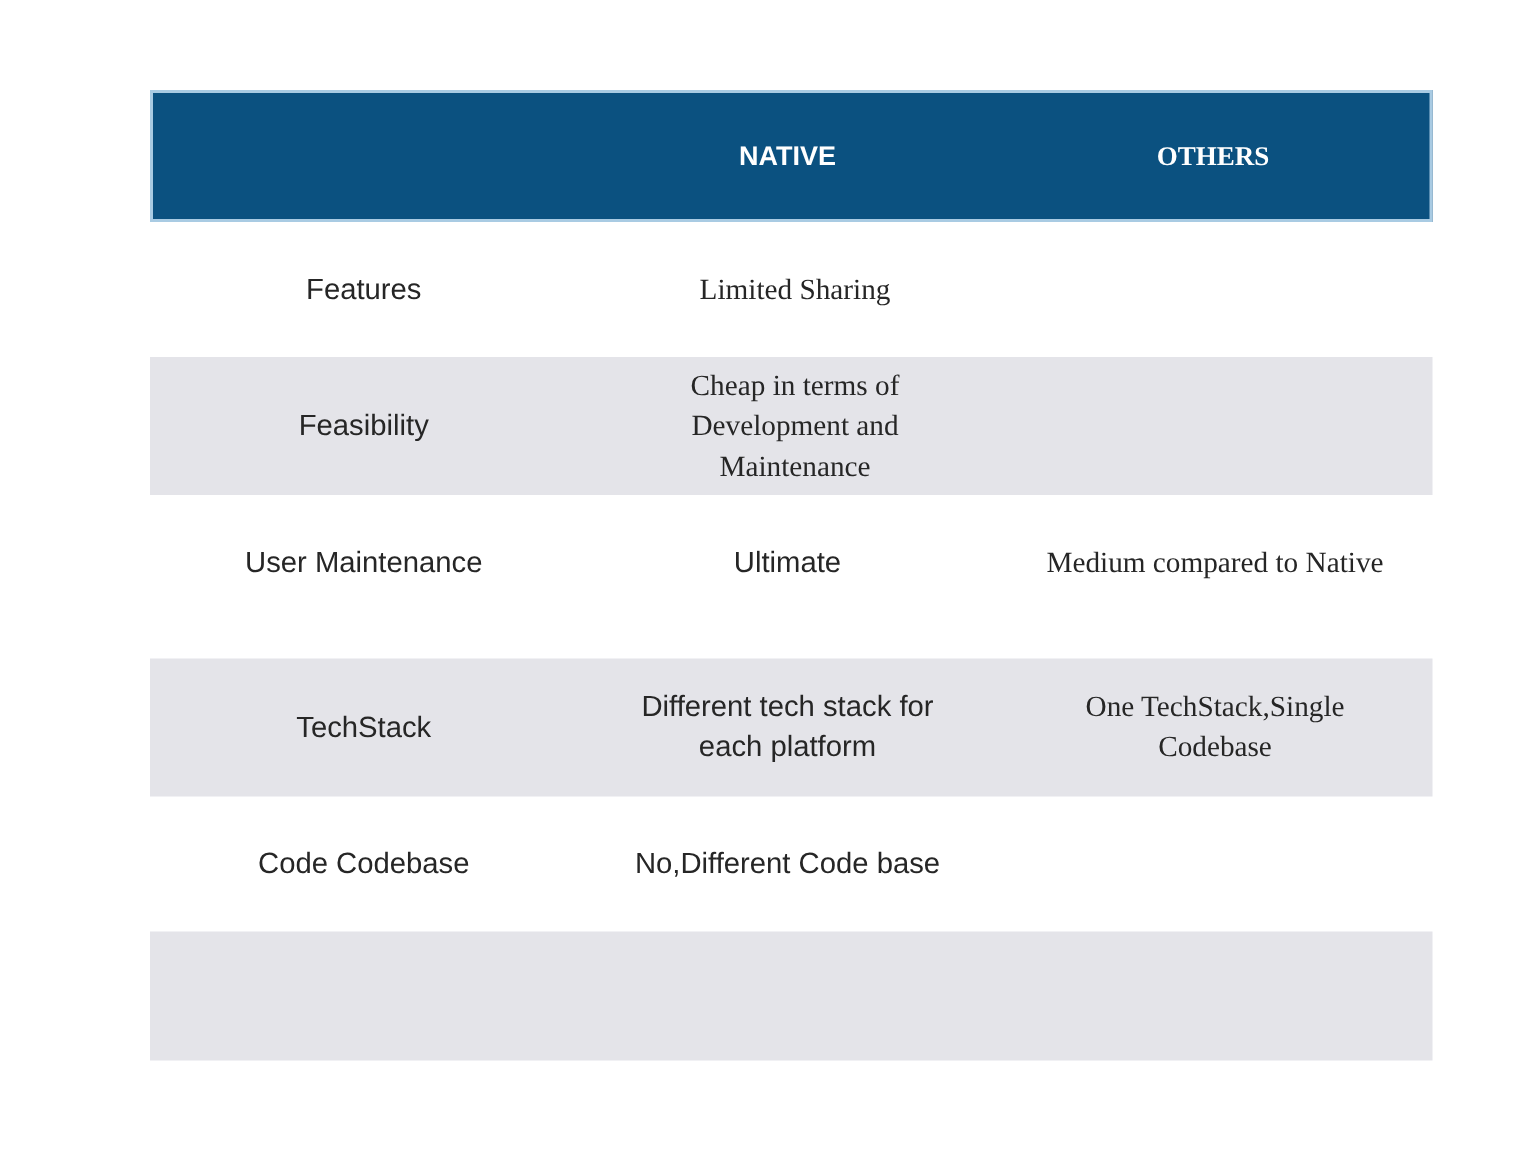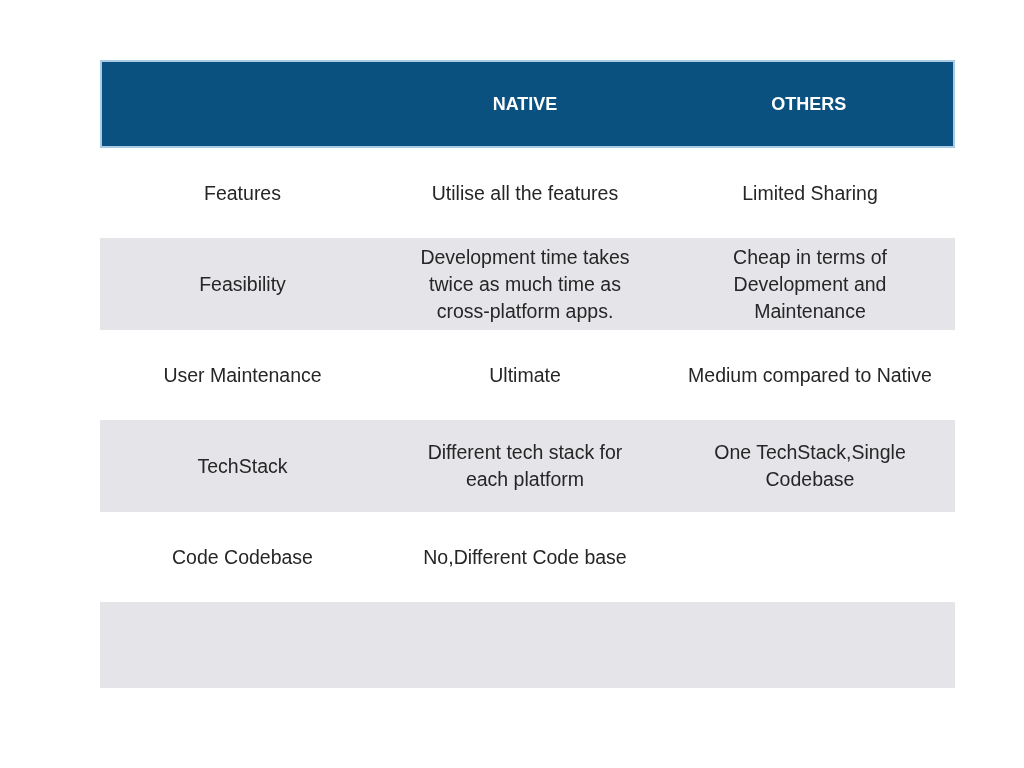--- a/index.html
+++ b/index.html
@@ -41,52 +41,48 @@
     text-align: center;
     box-sizing: border-box;
     padding: 0 14px;
     white-space: pre-line;
     font-size: 19.5px;
     line-height: 27px;
     color: var(--body-text, #262626);
   }
   .col1 { width: 285px; text-align: right; }
   .col2 { width: 280px; }
-  .col3 { width: 290px; }
+  .col3 { width: 290px; font-family: Liberation Serif, serif; }
   .trow { display: flex; }
   .trow:nth-child(1) { height: 90px; }
   .trow:nth-child(2) { height: 92px; background: var(--row-alt-bg, #E4E4E9); }
   .trow:nth-child(3) { height: 90px; }
-  .trow:nth-child(4) { height: 92px; background: var(--row-alt-bg, #E4E4E9); }
+  .trow:nth-child(4) { height: 92px; background: var(--row-alt-bg, #E4E4E9); margin-top: 19px; }
   .trow:nth-child(5) { height: 90px; }
   .trow:nth-child(6) { height: 86px; background: var(--row-alt-bg, #E4E4E9); }
 </style>
 </head>
 <body>
 
 <div class="slide">
   <div class="comparison-table">
 
     <div class="thead">
       <div class="cell col1"></div>
       <div class="cell col2">NATIVE</div>
       <div class="cell col3">OTHERS</div>
     </div>
 
     <div class="tbody">
       <div class="trow">
         <div class="cell col1">Features</div>
-        <div class="cell col2">Utilise all the features</div>
         <div class="cell col3">Limited Sharing</div>
       </div>
       <div class="trow">
         <div class="cell col1">Feasibility</div>
-        <div class="cell col2">Development time takes
-twice as much time as
-cross-platform apps.</div>
         <div class="cell col3">Cheap in terms of
 Development and
 Maintenance</div>
       </div>
       <div class="trow">
         <div class="cell col1">User Maintenance</div>
         <div class="cell col2">Ultimate</div>
         <div class="cell col3">Medium compared to Native</div>
       </div>
       <div class="trow">

